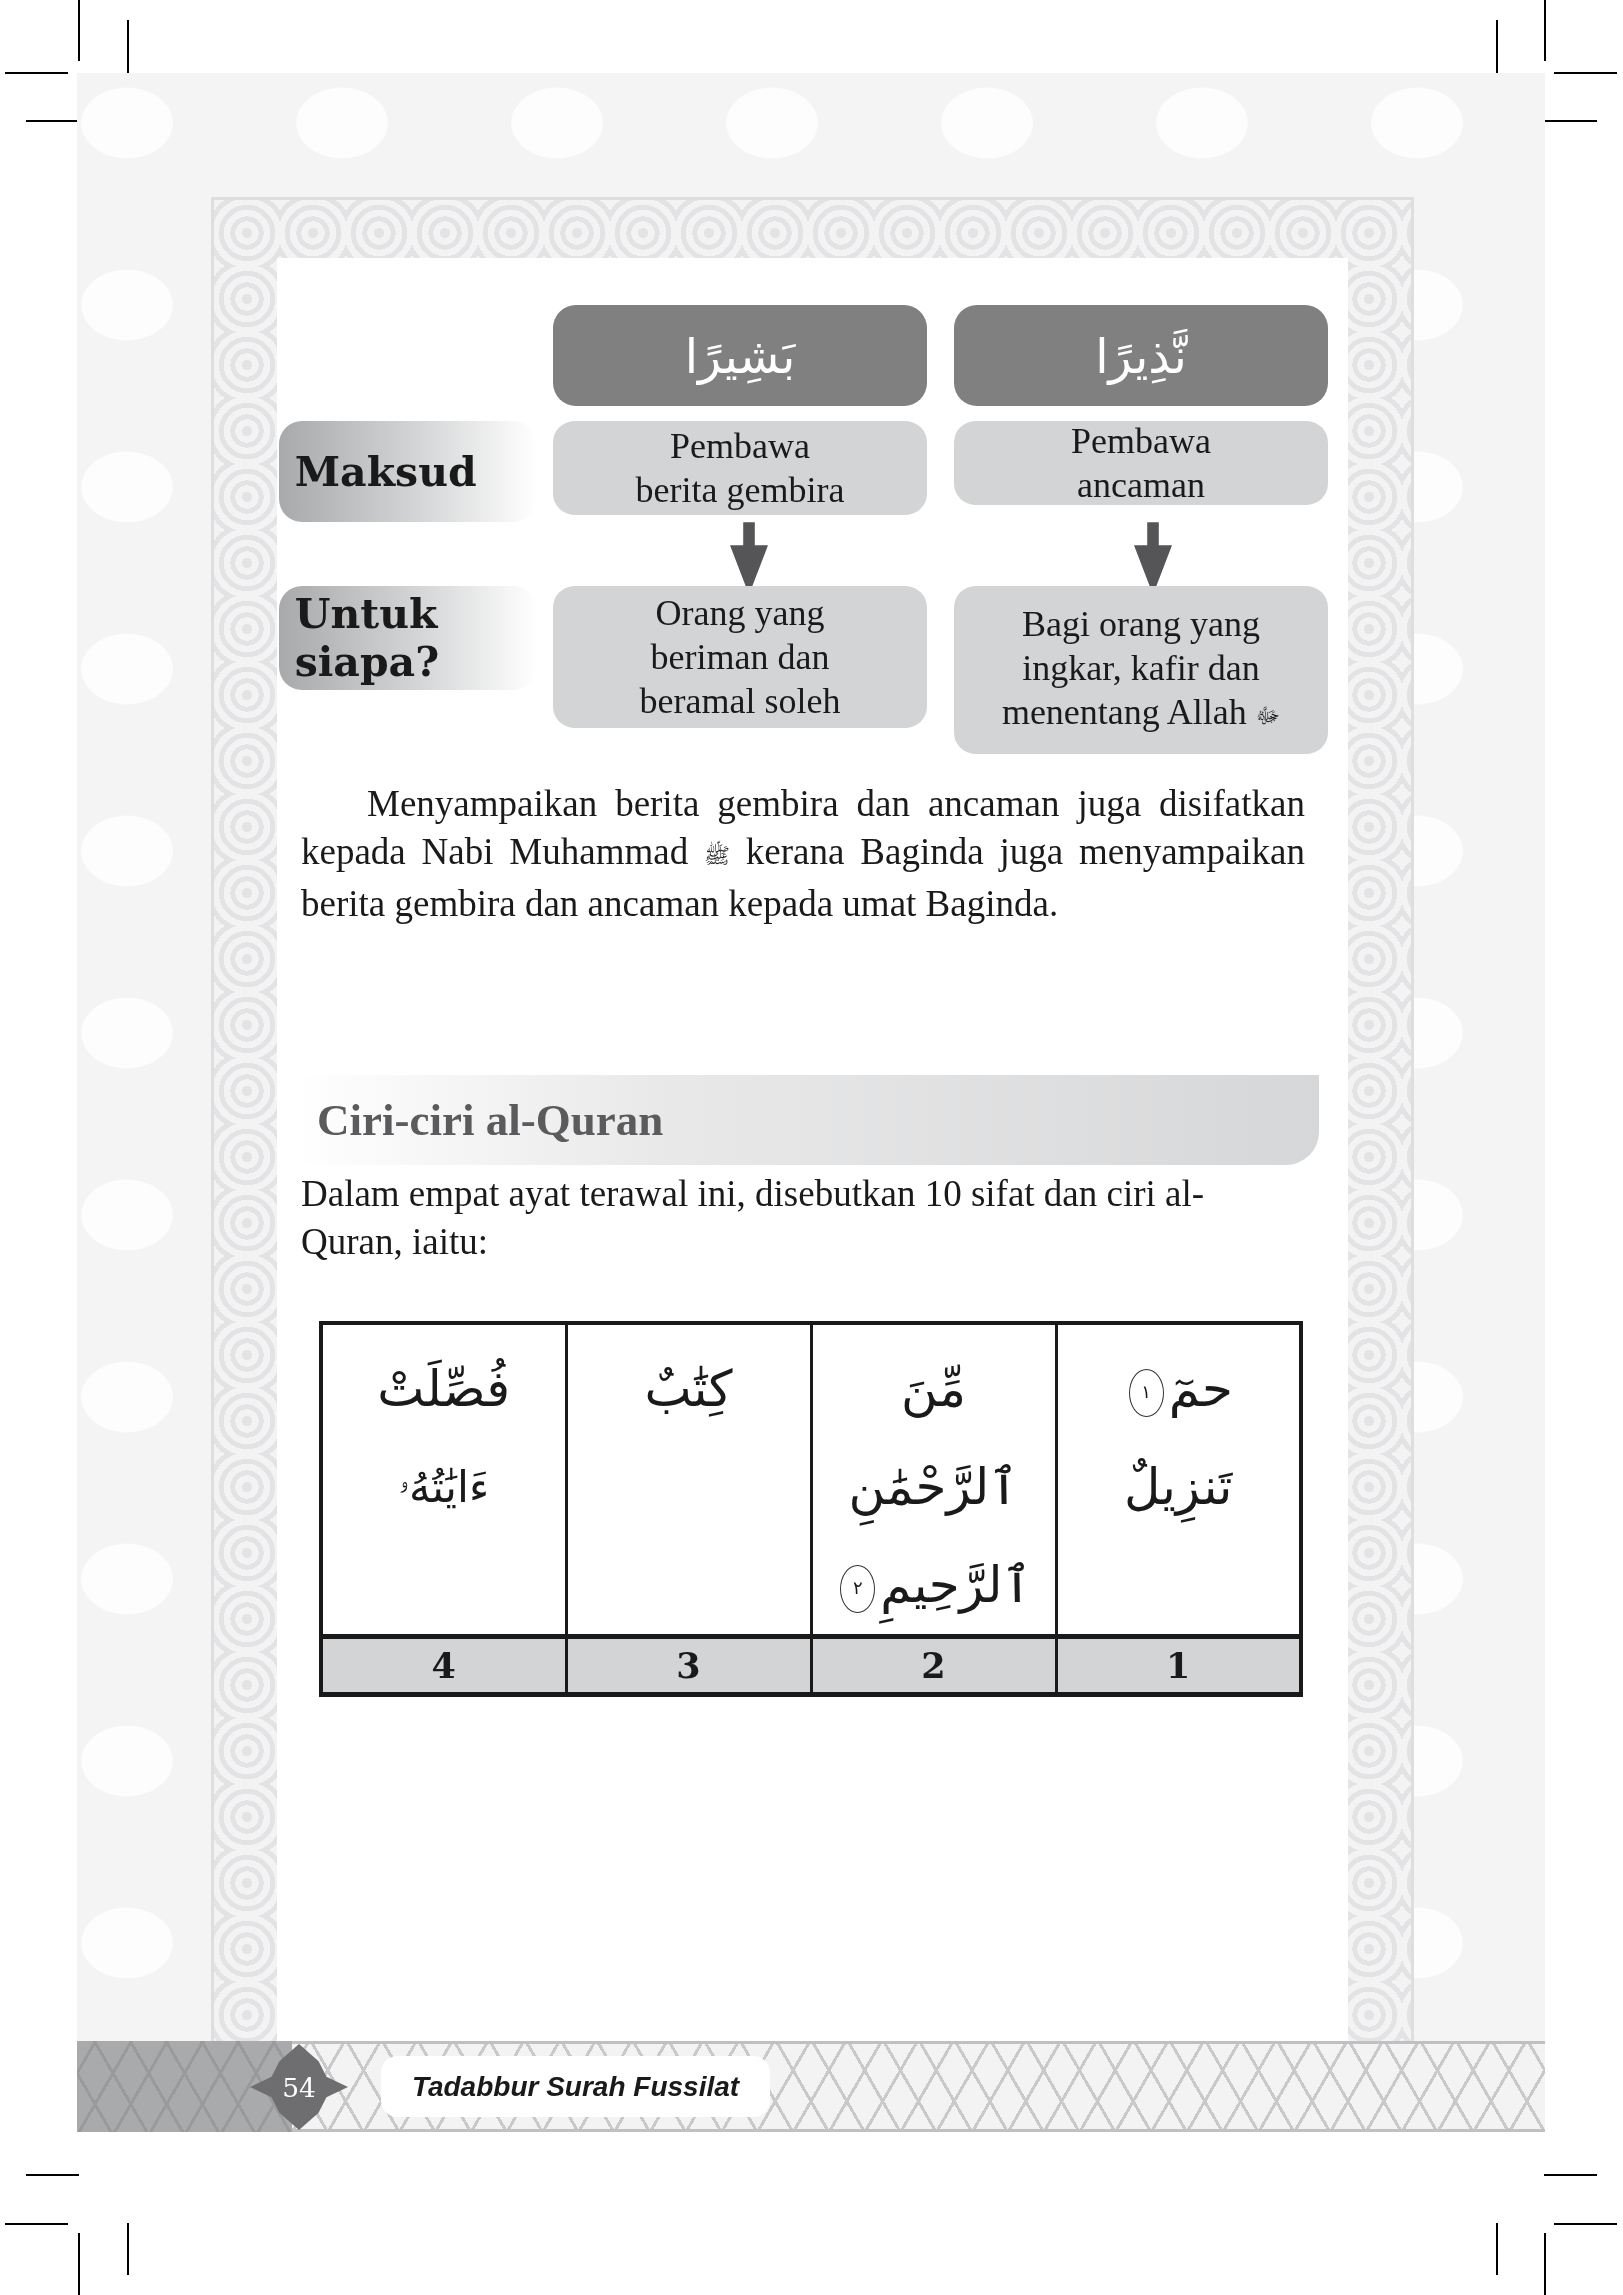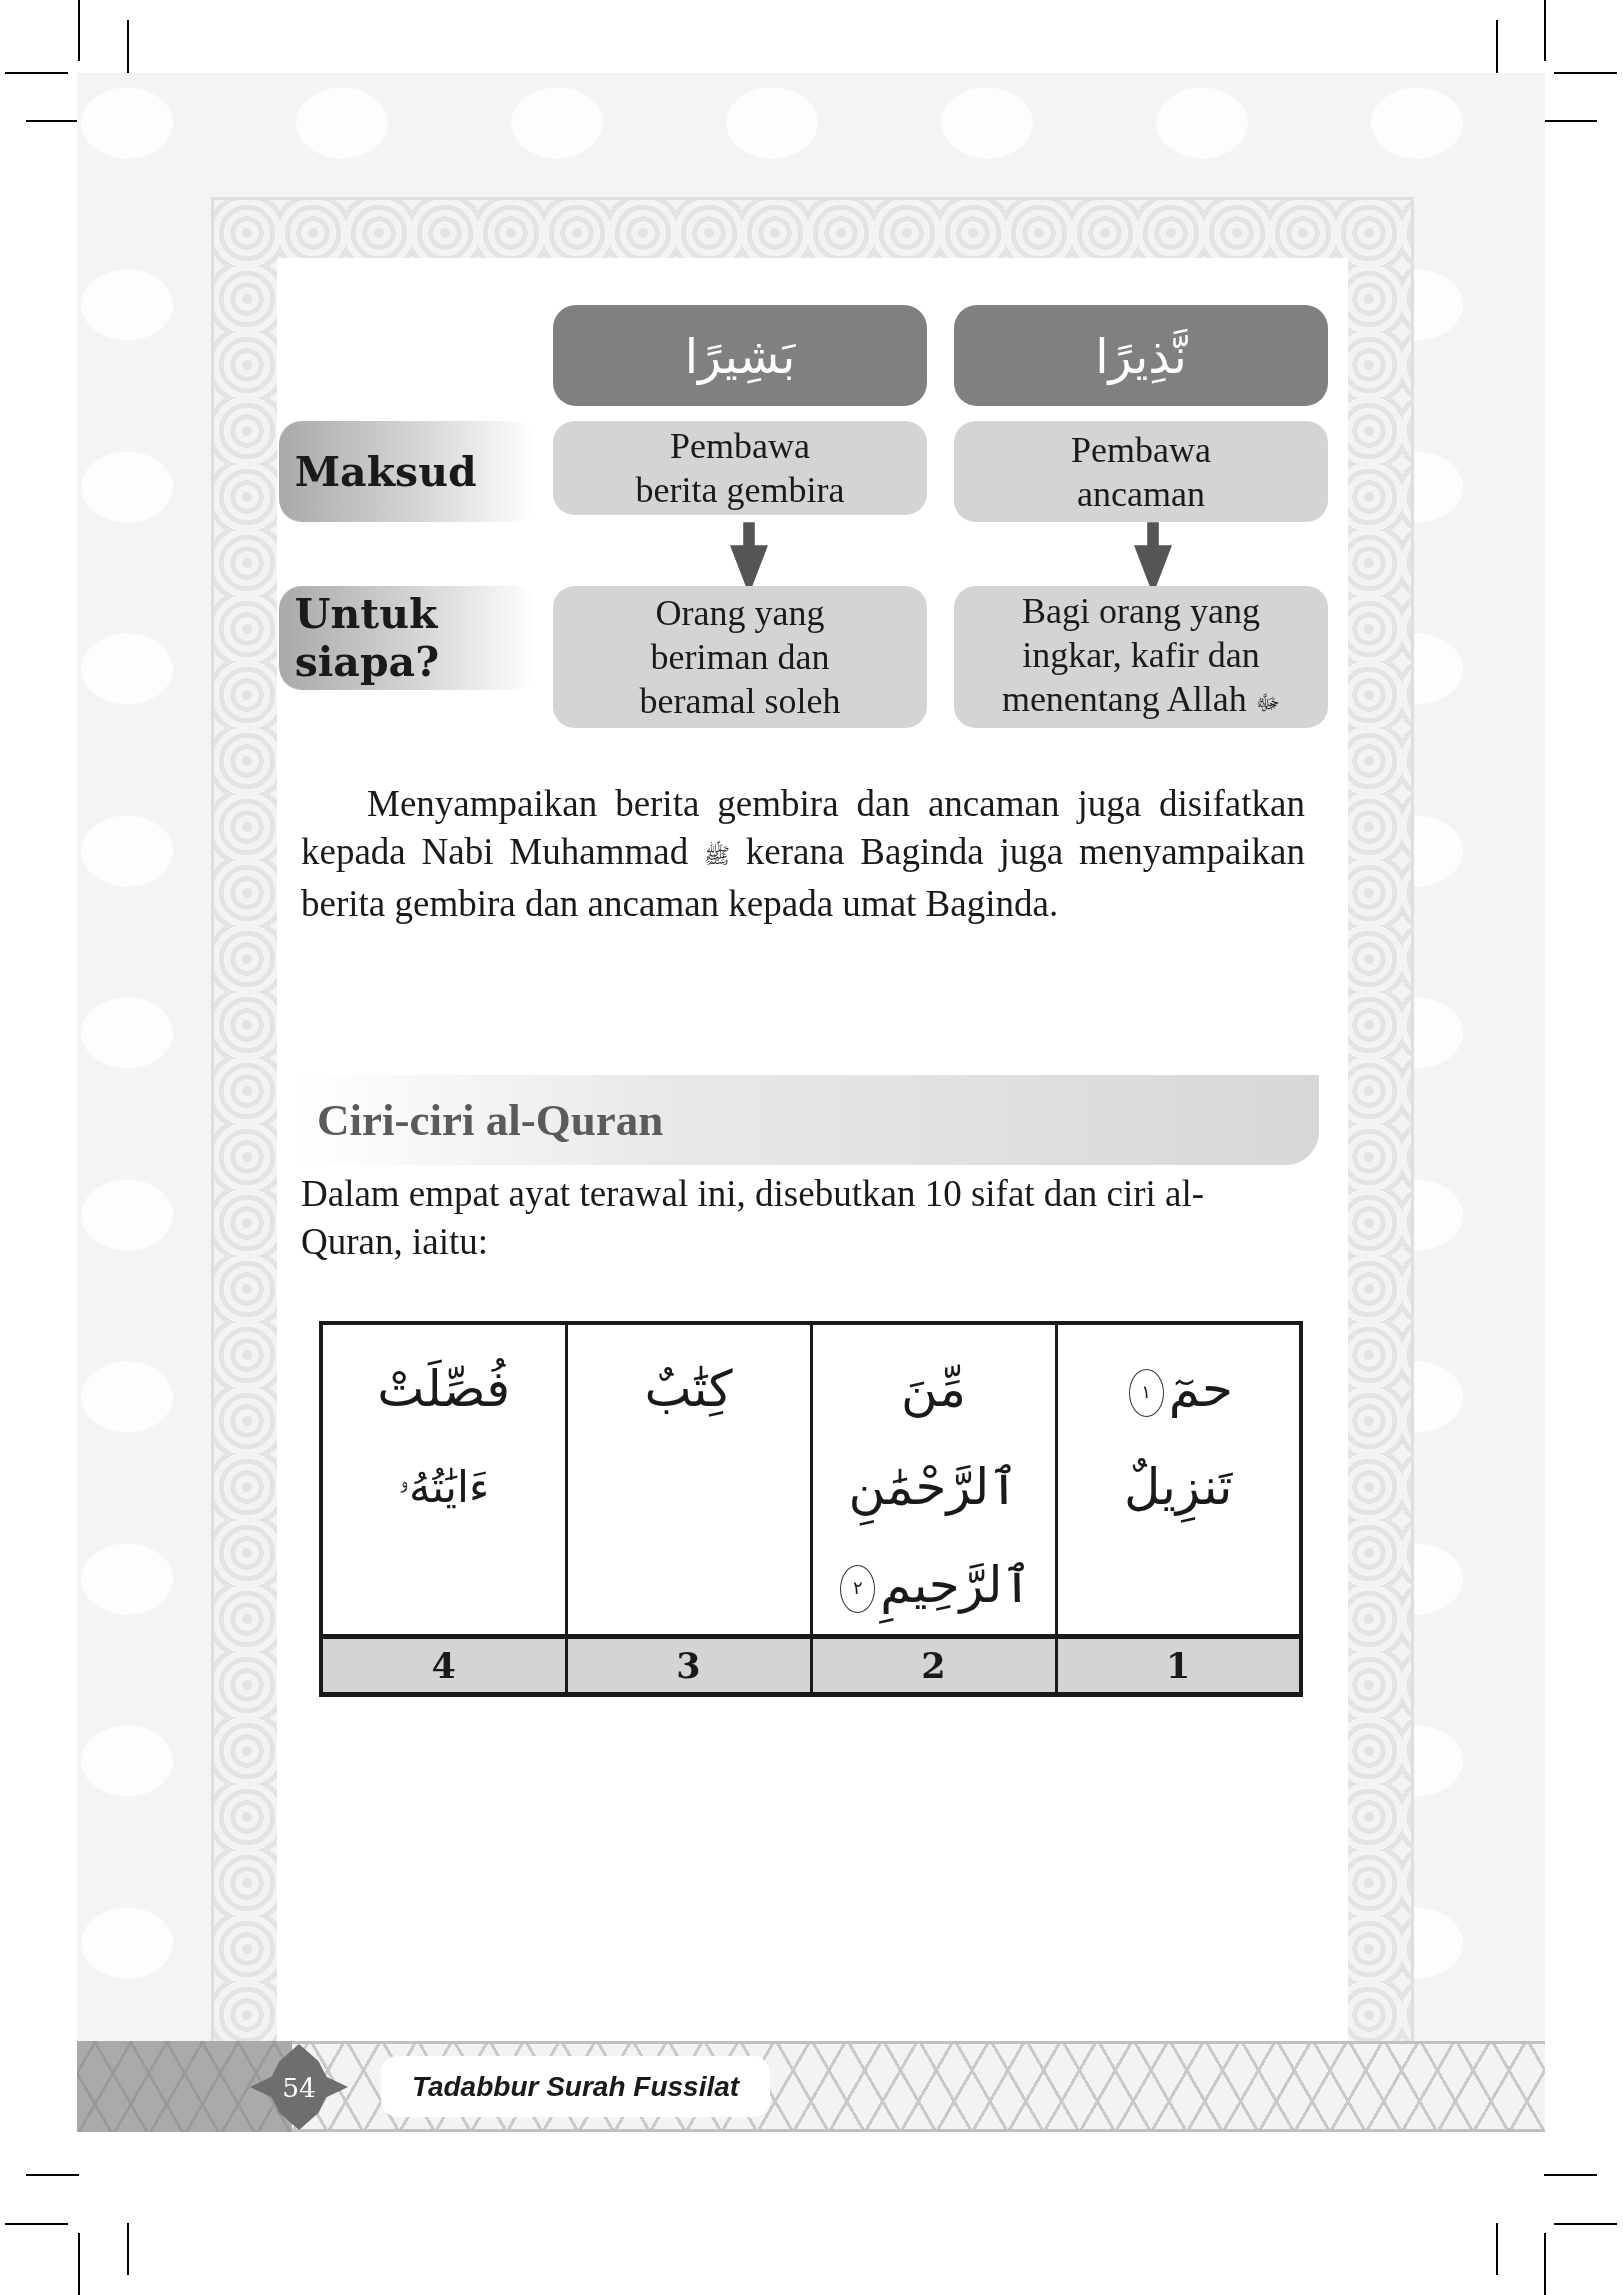--- a/index.html
+++ b/index.html
@@ -112,38 +112,38 @@
 <div class="hdr-box" style="left:954px;" dir="rtl">
   <span>نَّذِيرًا</span>
 </div>
 
 <div class="row-label" style="top:421px;height:101px;">
   <span>Maksud</span>
 </div>
 <div class="cell-box" style="left:553px;top:421px;height:94px;padding:0 73px;box-sizing:border-box;">
   <span>Pembawa berita gembira</span>
 </div>
-<div class="cell-box" style="left:954px;top:421px;height:101px;padding:0 99px;box-sizing:border-box;">
+<div class="cell-box" style="left:954px;top:421px;height:84px;padding:0 99px;box-sizing:border-box;">
   <span>Pembawa ancaman</span>
 </div>
 
 <svg class="arrow" style="left:730px;top:522px;" viewBox="0 0 46 88">
   <polygon points="16,0 30,0 30,28 46,28 23,88 0,28 16,28" fill="#555557"></polygon>
 </svg>
 <svg class="arrow" style="left:1134px;top:522px;" viewBox="0 0 46 88">
   <polygon points="16,0 30,0 30,28 46,28 23,88 0,28 16,28" fill="#555557"></polygon>
 </svg>
 
 <div class="row-label" style="top:586px;height:104px;">
   <span>Untuk siapa?</span>
 </div>
 <div class="cell-box" style="left:553px;top:586px;height:142px;padding:0 66px;box-sizing:border-box;">
   <span>Orang yang beriman dan beramal soleh</span>
 </div>
-<div class="cell-box" style="left:954px;top:586px;height:142px;padding:0 25px;box-sizing:border-box;">
+<div class="cell-box" style="left:954px;top:586px;height:168px;padding:0 25px;box-sizing:border-box;">
   <span>
     <span>Bagi orang yang ingkar, kafir dan menentang Allah</span>
     <span class="honorific">ﷻ</span>
   </span>
 </div>
 
 <div class="para" style="top:780px;">
   <span class="indent"></span><span>Menyampaikan berita gembira dan ancaman juga disifatkan kepada Nabi Muhammad</span>
   <span class="honorific">ﷺ</span>
   <span>kerana Baginda juga menyampaikan berita gembira dan ancaman kepada umat Baginda.</span>

